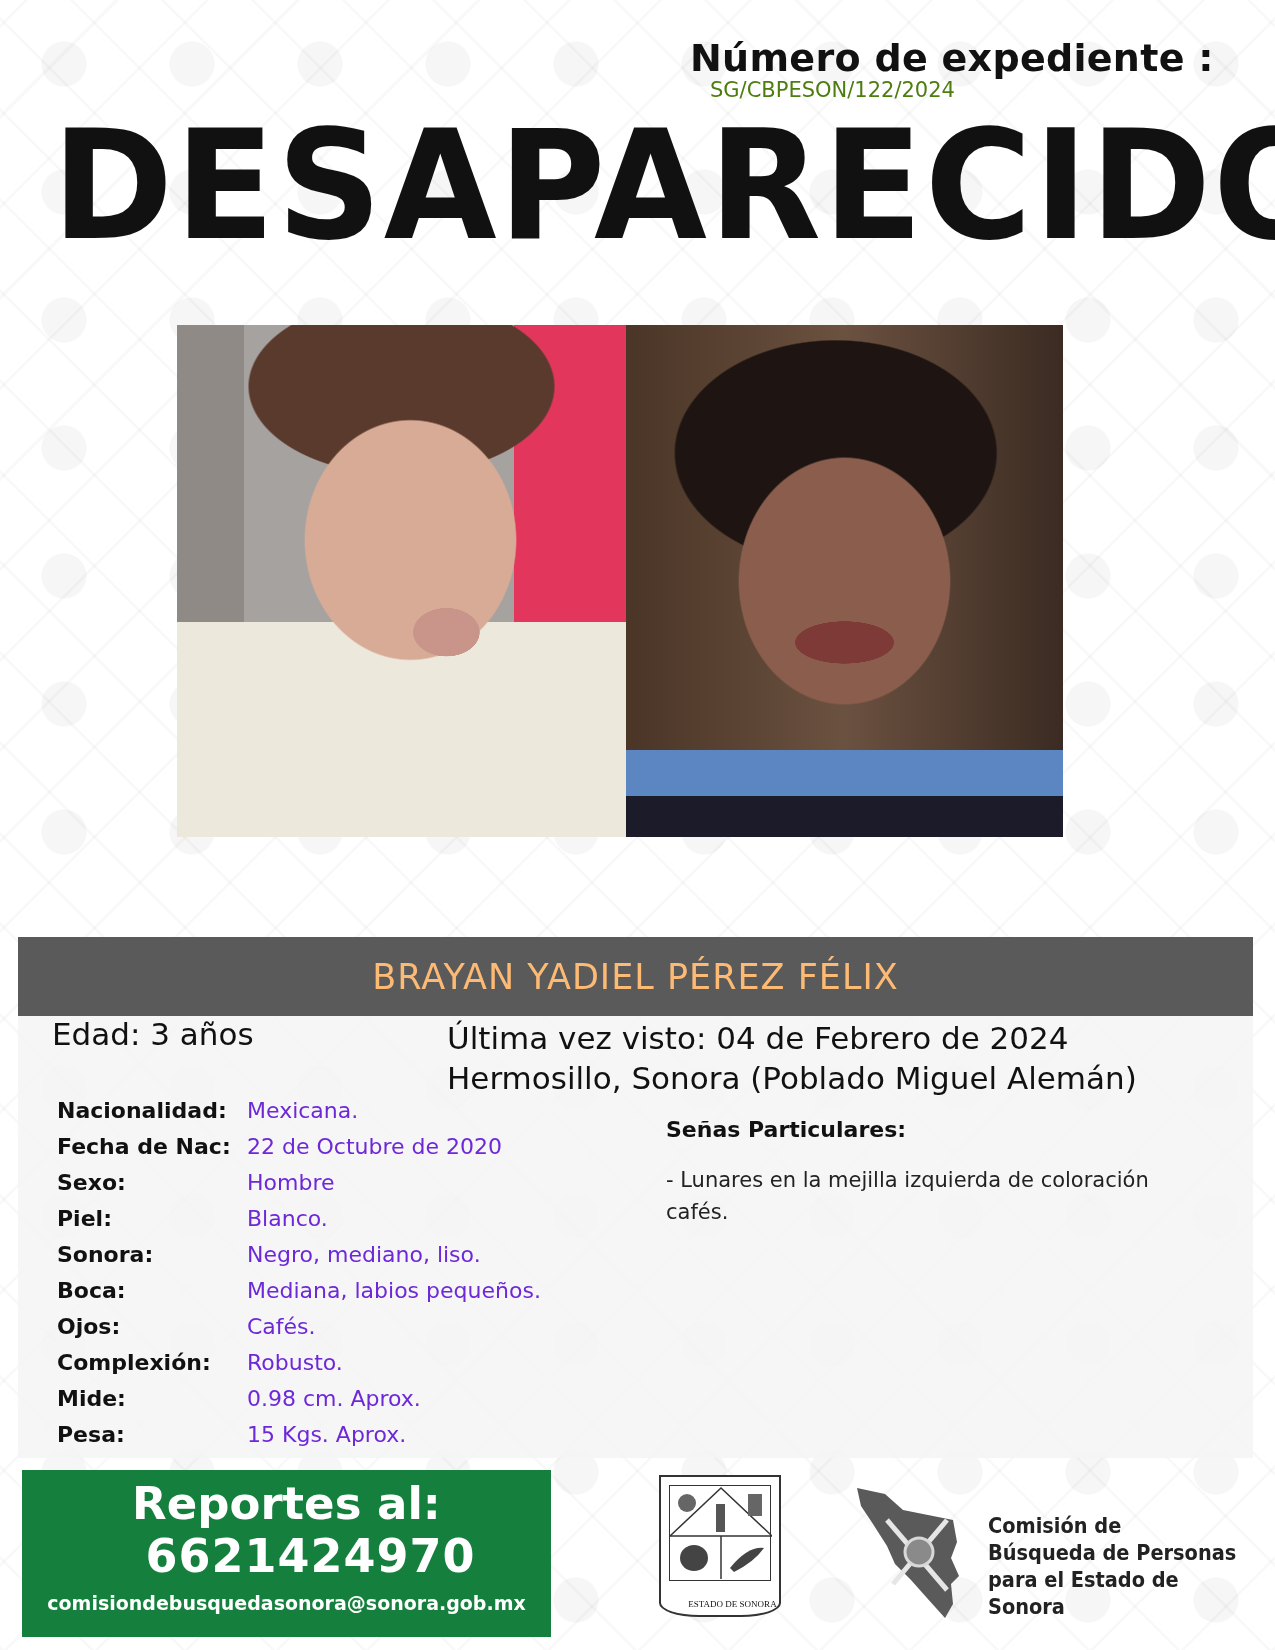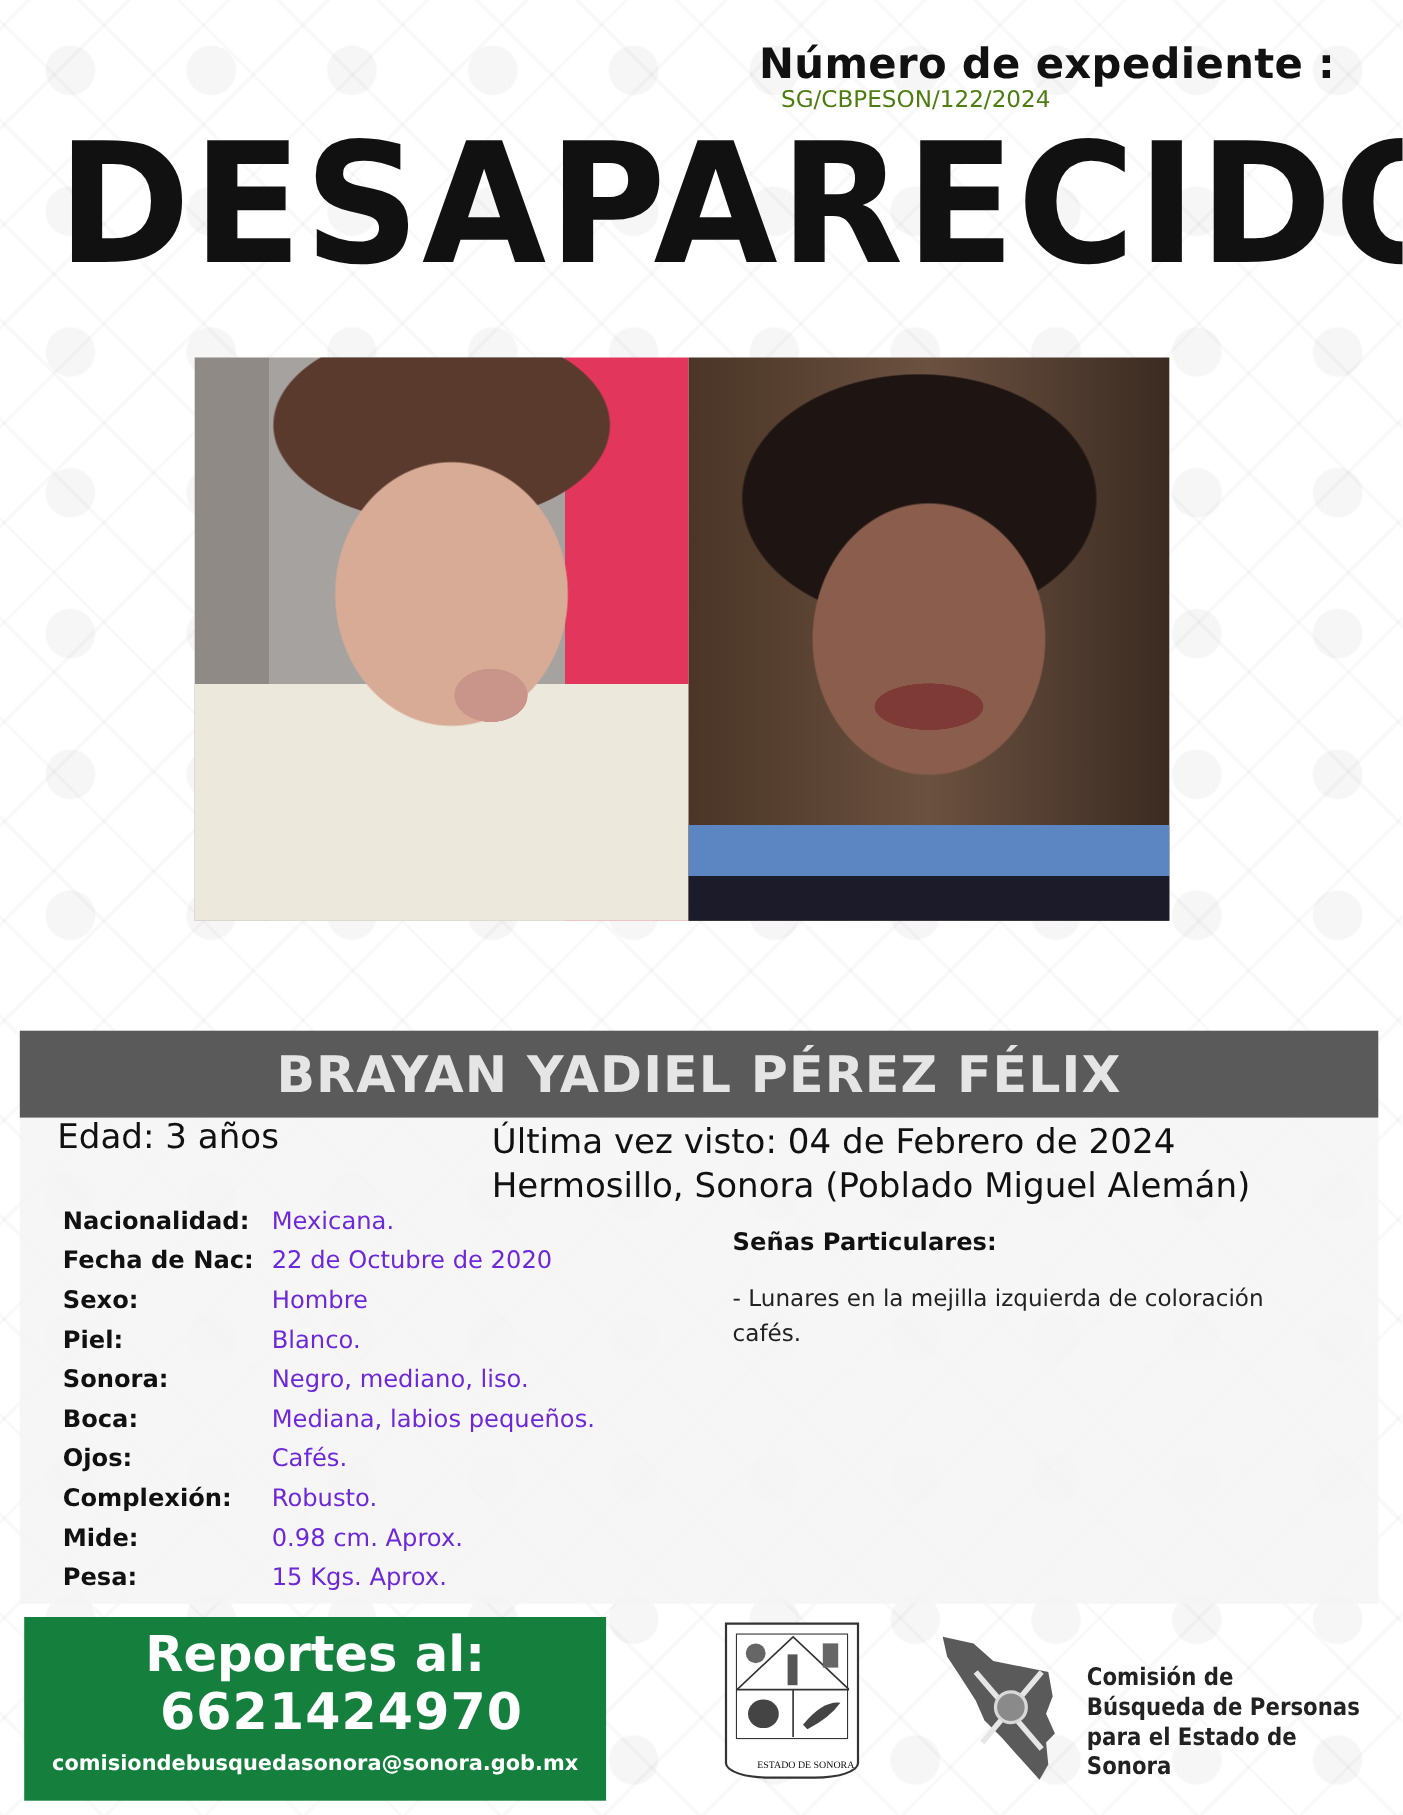--- a/index.html
+++ b/index.html
@@ -64,21 +64,21 @@
     position: absolute; bottom: 6px; left: 8px;
     font-size: 11px; color: rgba(255,255,255,0.0);
   }
 
   .name-bar {
     left: 18px; top: 937px; width: 1235px; height: 79px;
     background: #5a5a5a;
     display: flex; align-items: center; justify-content: center;
   }
   .name-text {
-    color: #e5e5e5; font-size: 46px; font-weight: bold; letter-spacing: 1px;
+    color: #fdba74; font-size: 35px; font-weight: normal; letter-spacing: 1px;
   }
   .info-panel {
     left: 18px; top: 1016px; width: 1235px; height: 442px;
     background: rgba(244,244,244,0.85);
   }
   .edad {
     left: 52px; top: 1016px; font-size: 31px; color: #111;
   }
   .ultima {
     left: 447px; top: 1018px; font-size: 31px; color: #111; line-height: 40px;

